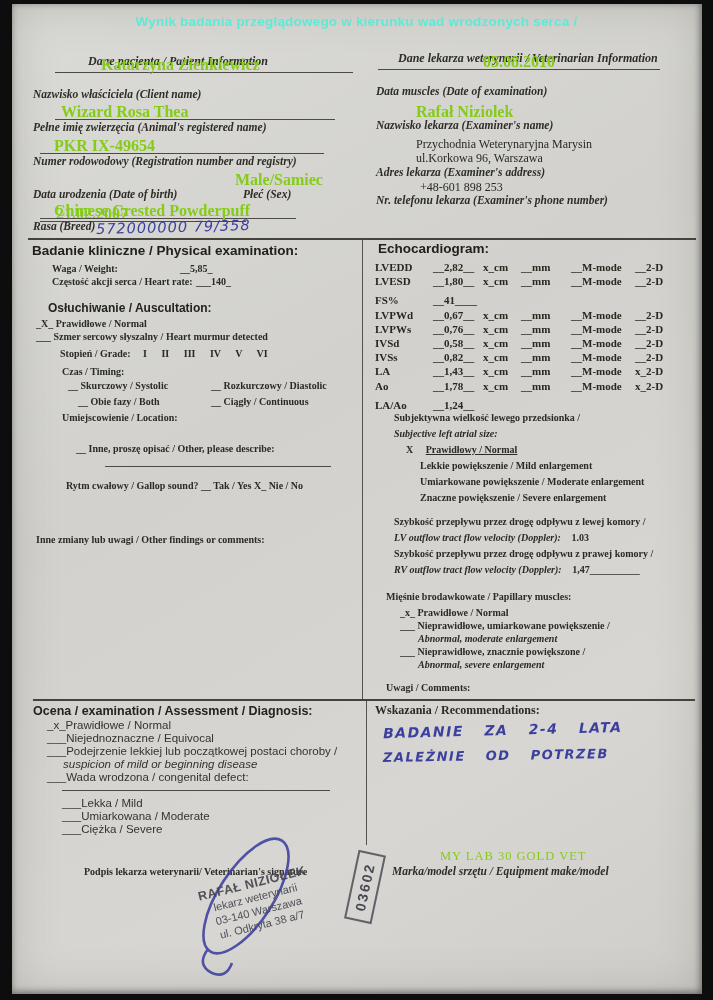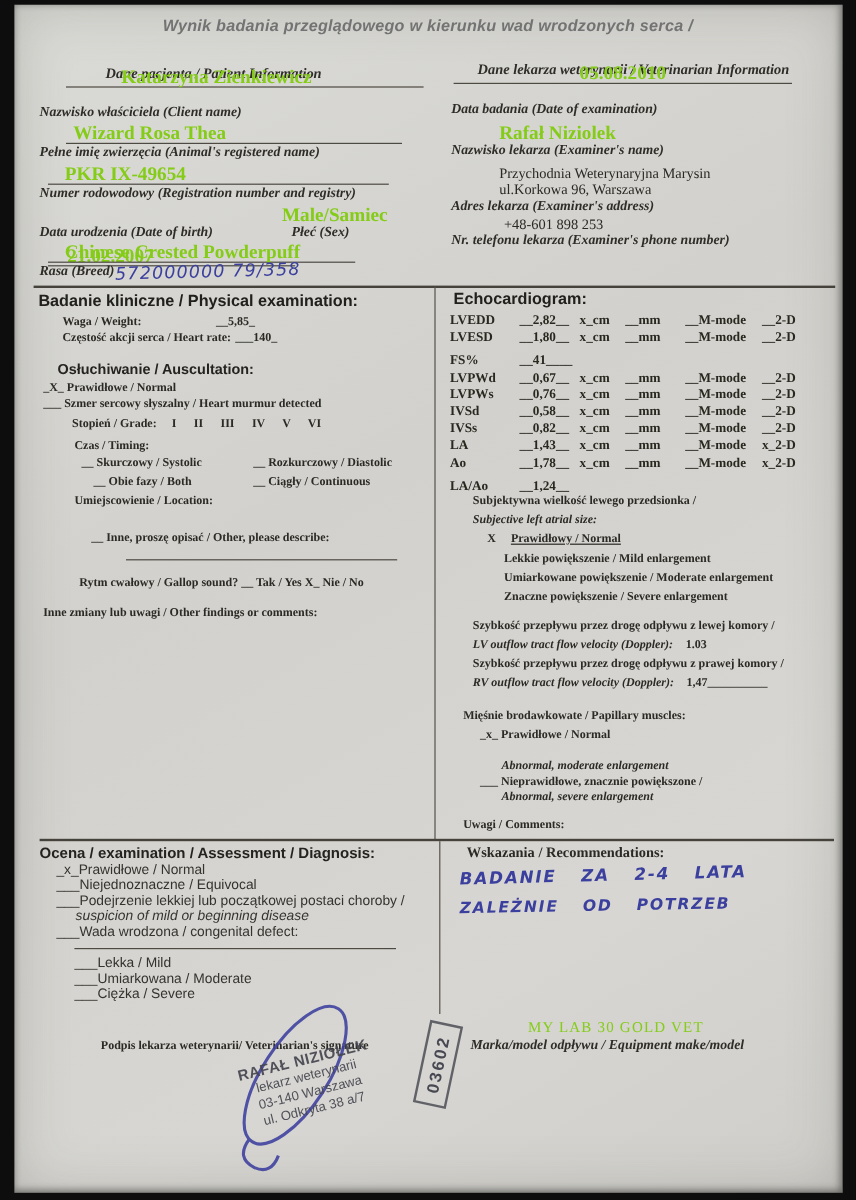--- a/index.html
+++ b/index.html
@@ -4,21 +4,21 @@
 <style>
   html,body{margin:0;padding:0;background:#0a0a0a;}
   .page{position:relative;width:713px;height:1000px;background:#0d0d0d;overflow:hidden;
         font-family:"Liberation Serif",serif;color:#2a2923;}
   .paper{position:absolute;left:12px;top:4px;width:690px;height:990px;
          background:linear-gradient(150deg,#dadad6 0%,#d2d1cd 40%,#d7d6d2 75%,#cfceca 100%);
          box-shadow:inset 0 0 45px rgba(90,90,85,.25), inset -3px 0 6px rgba(0,0,0,.25), inset 0 -3px 6px rgba(0,0,0,.3);}
   .el{position:absolute;white-space:nowrap;}
   .i{font-style:italic;}
   .title{left:0;width:713px;text-align:center;font-family:"Liberation Sans",sans-serif;
-         font-weight:bold;font-size:13.5px;color:#737373;letter-spacing:.2px;font-style:italic;}
+         font-weight:bold;font-size:13.5px;color:#5eead4;letter-spacing:.2px;}
   .lbl{font-weight:bold;font-style:italic;font-size:11.5px;color:#2e2d27;}
   .val{font-weight:bold;font-size:16px;color:#84cc16;}
   .fline{border-bottom:1.3px solid #4c4a42;}
   .hline{position:absolute;background:#44423b;height:1.6px;}
   .vline{position:absolute;background:#55534b;width:1.2px;}
   .sec-h{font-family:"Liberation Sans",sans-serif;font-weight:bold;font-size:13.5px;color:#21201c;}
   .sub-h{font-family:"Liberation Sans",sans-serif;font-weight:bold;font-size:12px;color:#24231f;}
   .item{font-weight:bold;font-size:10px;color:#2b2a24;}
   .erow{display:flex;font-size:11px;font-weight:bold;line-height:14.2px;color:#29281f;}
   .erow .c1{width:58px;} .erow .c2{width:50px;} .erow .c3{width:38px;}
@@ -57,21 +57,21 @@
   <div class="el val" style="left:235px;top:171px;">Male/Samiec</div>
   <div class="el lbl" style="left:33px;top:188px;">Data urodzenia (Date of birth)</div>
   <div class="el lbl" style="left:243px;top:188px;">Płeć (Sex)</div>
 
   <div class="el val fline" style="left:40px;top:202px;width:242px;height:16px;padding-left:14px;">Chinese Crested Powderpuff</div>
   <div class="el lbl" style="left:33px;top:220px;">Rasa (Breed)</div>
   <div class="el handchip" style="left:96px;top:219px;transform:rotate(-1.5deg);">572000000 79/358</div>
 
   <div class="el lbl" style="left:398px;top:51px;font-size:12px;">Dane lekarza weterynarii / Veterinarian Information</div>
   <div class="el val fline" style="left:378px;top:53px;width:282px;height:16px;text-align:center;">05.08.2010</div>
-  <div class="el lbl" style="left:376px;top:85px;">Data badania (Date of examination)</div>
+  <div class="el lbl" style="left:376px;top:85px;">Data muscles (Date of examination)</div>
 
   <div class="el val" style="left:416px;top:103px;">Rafał Niziolek</div>
   <div class="el lbl" style="left:376px;top:119px;">Nazwisko lekarza (Examiner's name)</div>
 
   <div class="el" style="left:416px;top:137px;font-size:12px;">Przychodnia Weterynaryjna Marysin</div>
   <div class="el" style="left:416px;top:151px;font-size:12px;">ul.Korkowa 96, Warszawa</div>
   <div class="el lbl" style="left:376px;top:166px;">Adres lekarza (Examiner's address)</div>
 
   <div class="el" style="left:420px;top:180px;font-size:12px;">+48-601 898 253</div>
   <div class="el lbl" style="left:376px;top:194px;">Nr. telefonu lekarza (Examiner's phone number)</div>
@@ -99,21 +99,21 @@
   <div class="el item" style="left:68px;top:380px;">__ Skurczowy / Systolic</div>
   <div class="el item" style="left:211px;top:380px;">__ Rozkurczowy / Diastolic</div>
   <div class="el item" style="left:78px;top:396px;">__ Obie fazy / Both</div>
   <div class="el item" style="left:211px;top:396px;">__ Ciągły / Continuous</div>
 
   <div class="el item" style="left:62px;top:412px;">Umiejscowienie / Location:</div>
   <div class="el item" style="left:76px;top:443px;">__ Inne, proszę opisać / Other, please describe:</div>
   <div class="el fline" style="left:105px;top:452px;width:226px;height:14px;"></div>
 
   <div class="el item" style="left:66px;top:480px;">Rytm cwałowy / Gallop sound?  __ Tak / Yes   X_ Nie / No</div>
-  <div class="el item" style="left:36px;top:505px;">Inne zmiany lub uwagi / Other findings or comments:</div>
+  <div class="el item" style="left:36px;top:534px;">Inne zmiany lub uwagi / Other findings or comments:</div>
 
   <div class="el sec-h" style="left:378px;top:241px;">Echocardiogram:</div>
   <div class="el" style="left:375px;top:260px;">
     <div class="erow">
         <span class="c1">LVEDD</span>
         <span class="c2">__2,82__</span>
         <span class="c3">x_cm</span>
         <span class="c4">__mm</span>
         <span class="c5">__M-mode</span>
         <span class="c6">__2-D</span>
@@ -208,44 +208,45 @@
     <span style="margin-left:8px;">1.03</span>
   </div>
   <div class="el item" style="left:394px;top:548px;">Szybkość przepływu przez drogę odpływu z prawej komory /</div>
   <div class="el item" style="left:394px;top:564px;">
     <span class="i">RV outflow tract flow velocity (Doppler):</span>
     <span style="margin-left:8px;">1,47__________</span>
   </div>
 
   <div class="el item" style="left:386px;top:591px;">Mięśnie brodawkowate / Papillary muscles:</div>
   <div class="el item" style="left:400px;top:607px;">_x_  Prawidłowe / Normal</div>
+  <div class="el item" style="left:400px;top:620px;">___  Nieprawidłowe, umiarkowane powiększenie /</div>
   <div class="el item i" style="left:418px;top:633px;">Abnormal, moderate enlargement</div>
   <div class="el item" style="left:400px;top:646px;">___  Nieprawidłowe, znacznie powiększone /</div>
   <div class="el item i" style="left:418px;top:659px;">Abnormal, severe enlargement</div>
 
   <div class="el item" style="left:386px;top:682px;">Uwagi / Comments:</div>
 
   <div class="el sub-h" style="left:33px;top:704px;font-size:12.5px;">Ocena / examination / Assessment / Diagnosis:</div>
   <div class="el sansitem" style="left:47px;top:719px;">_x_Prawidłowe / Normal</div>
   <div class="el sansitem" style="left:47px;top:732px;">___Niejednoznaczne / Equivocal</div>
   <div class="el sansitem" style="left:47px;top:745px;">___Podejrzenie lekkiej lub początkowej postaci choroby /</div>
   <div class="el sansitem i" style="left:63px;top:758px;">suspicion of mild or beginning disease</div>
   <div class="el sansitem" style="left:47px;top:771px;">___Wada wrodzona / congenital defect:</div>
   <div class="el fline" style="left:62px;top:776px;width:268px;height:14px;"></div>
   <div class="el sansitem" style="left:62px;top:797px;">___Lekka / Mild</div>
   <div class="el sansitem" style="left:62px;top:810px;">___Umiarkowana / Moderate</div>
   <div class="el sansitem" style="left:62px;top:823px;">___Ciężka / Severe</div>
 
-  <div class="el item" style="left:389px;top:703px;font-size:12px;">Wskazania / Recommendations:</div>
+  <div class="el item" style="left:375px;top:703px;font-size:12px;">Wskazania / Recommendations:</div>
   <div class="el hand" style="left:383px;top:722px;font-size:14px;transform:rotate(-1.5deg);">BADANIE  ZA  2-4  LATA</div>
   <div class="el hand" style="left:383px;top:748px;font-size:13px;transform:rotate(-1deg);">ZALEŻNIE  OD  POTRZEB</div>
 
   <div class="el item" style="left:84px;top:866px;">Podpis lekarza weterynarii/ Veterinarian's signature</div>
   <div class="el" style="left:440px;top:849px;font-size:12.5px;letter-spacing:1px;color:#84cc16;">MY LAB 30 GOLD VET</div>
-  <div class="el lbl" style="left:392px;top:865px;">Marka/model odpływu / Equipment make/model</div>
+  <div class="el lbl" style="left:392px;top:865px;">Marka/model srzętu / Equipment make/model</div>
 
   <svg class="el" style="left:150px;top:824px;" width="190" height="160" viewBox="0 0 190 160">
     <g fill="none" stroke="#3d3f9f" stroke-width="2.6" opacity="0.88">
       <ellipse cx="96" cy="72" rx="27" ry="66" transform="rotate(33 96 72)"></ellipse>
       <path d="M58,125 q-12,16 4,24 q14,6 20,-10"></path>
     </g>
   </svg>
 
   <div class="el stamp" style="left:168px;top:876px;width:178px;transform:rotate(-14deg);">
     <div style="font-weight:bold;font-size:12.5px;letter-spacing:.5px;">RAFAŁ NIZIOŁEK</div>

